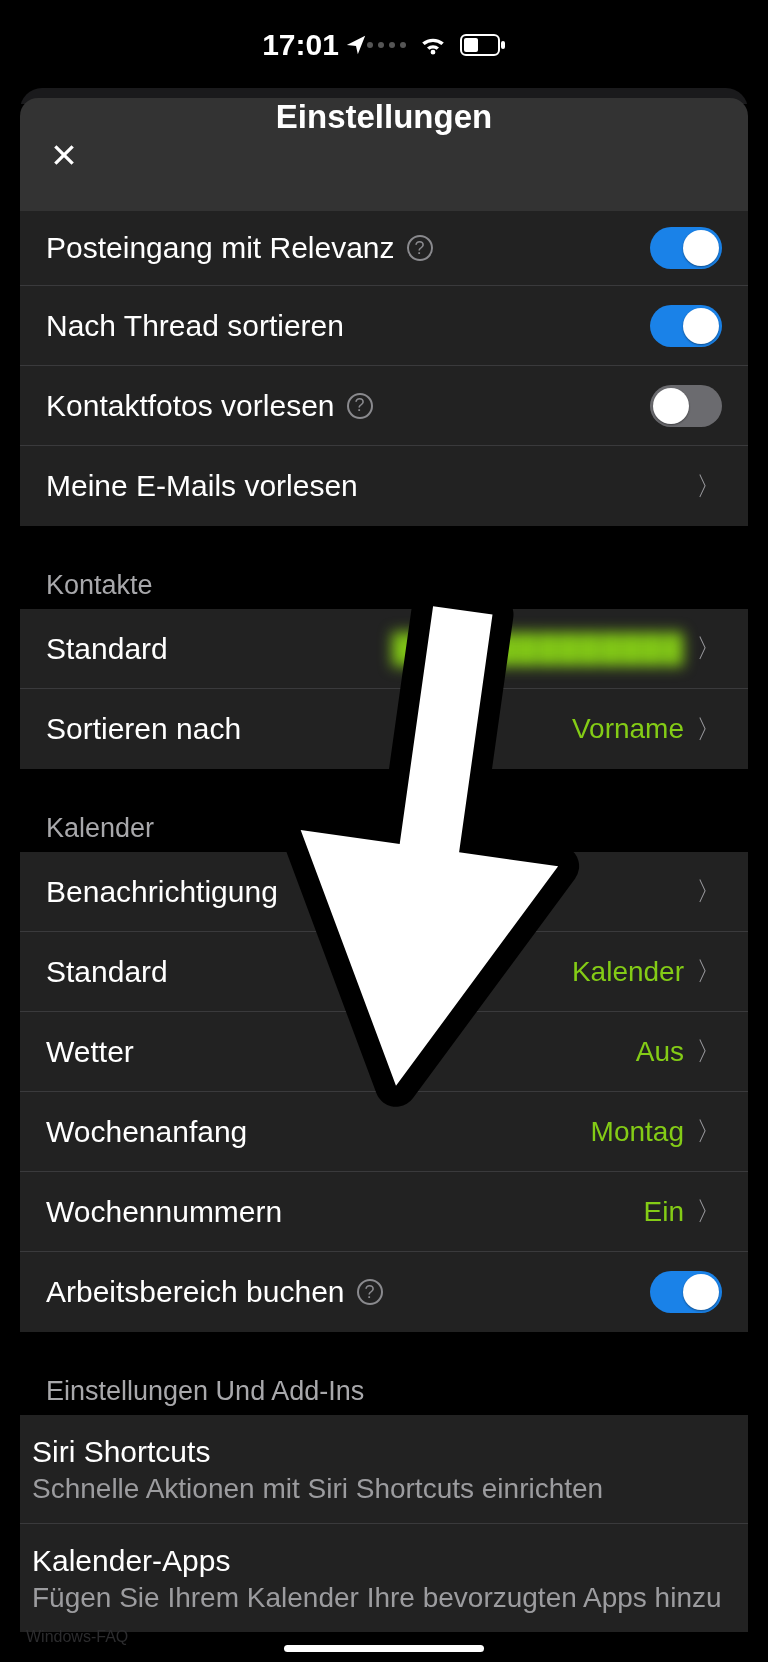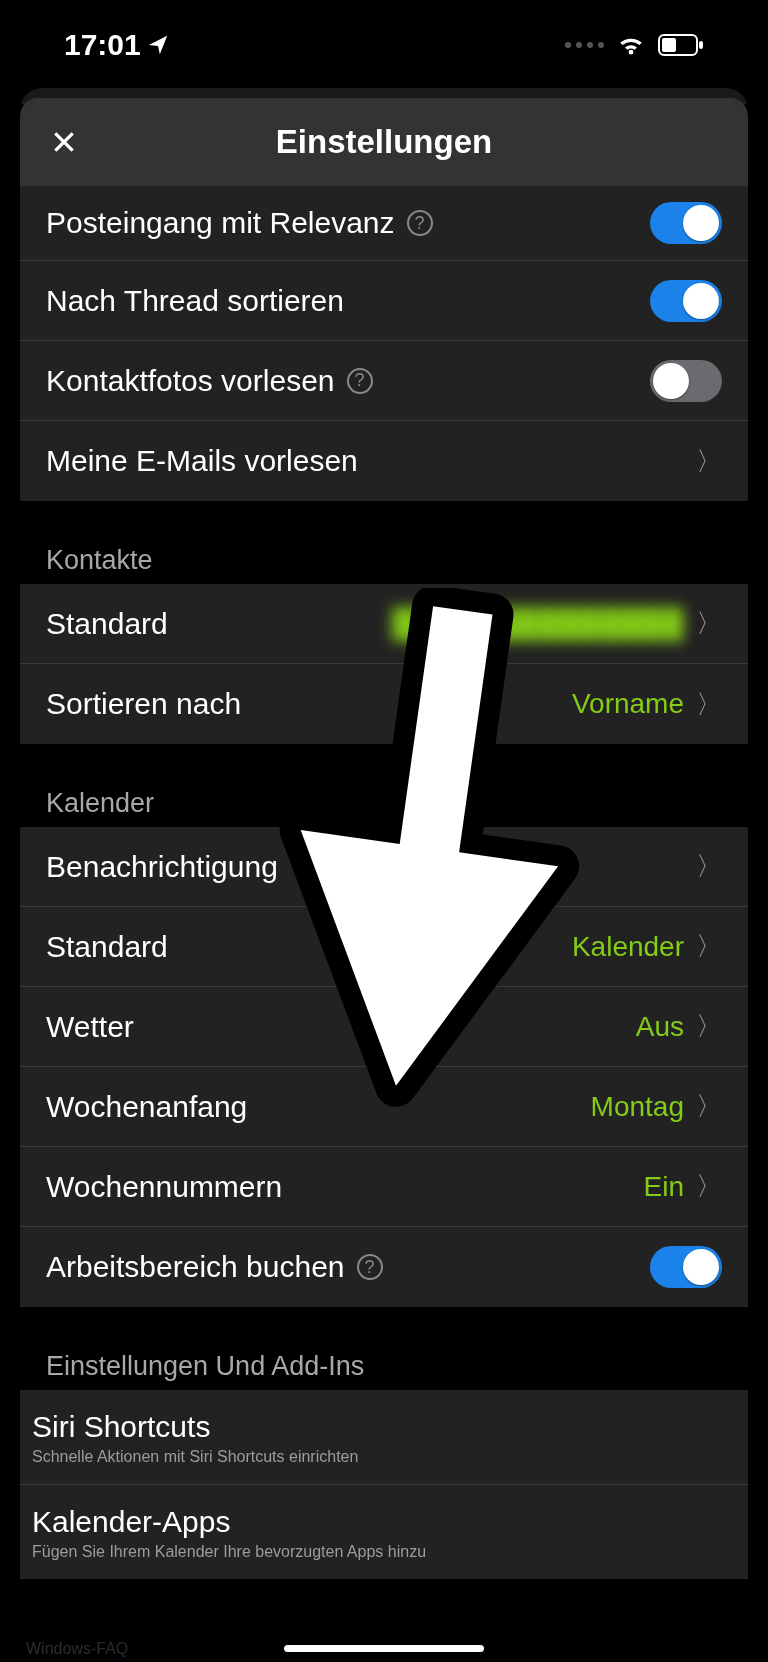--- a/index.html
+++ b/index.html
@@ -1,26 +1,26 @@
 <!DOCTYPE html>
 <html><head>
 <meta charset="utf-8">
 <style>
   * { box-sizing: border-box; margin: 0; padding: 0; }
   html, body { width: 768px; height: 1662px; background: #000; font-family: -apple-system, "Helvetica Neue", Arial, sans-serif; color: #fff; overflow: hidden; }
   .phone { width: 728px; margin: 0 auto; height: 100%; background: #000; position: relative; border-radius: 48px; }
   
-  .status-bar { display: flex; justify-content: space-between; align-items: center; padding: 28px 44px 18px 44px; font-size: 30px; font-weight: 600; }
+  .status-bar { display: flex; justify-content: center; align-items: center; padding: 28px 44px 18px 44px; font-size: 30px; font-weight: 600; }
   .status-left { display: flex; align-items: center; gap: 6px; }
   .status-right { display: flex; align-items: center; gap: 12px; }
   
   .sheet { position: relative; margin-top: 8px; background: #000; border-top-left-radius: 22px; border-top-right-radius: 22px; height: calc(100% - 96px); overflow: hidden; }
   .sheet-back { position:absolute; top:0; left:0; right:0; height: 16px; background: #2c2c2e; border-top-left-radius: 22px; border-top-right-radius: 22px; opacity: .6;}
   .sheet-inner { position: relative; top: 10px; background:#000; height: calc(100% - 10px); border-top-left-radius:22px; border-top-right-radius:22px;}
-  .sheet-header { height: 88px; display: flex; align-items: center; justify-content: center; position: relative; background: #333333; border-top-left-radius:18px; border-top-right-radius:18px;}
+  .sheet-header { height: 113px; display: flex; justify-content: center; position: relative; background: #333333; border-top-left-radius:18px; border-top-right-radius:18px;}
   .sheet-title { font-size: 33px; font-weight: 600; color:#fff; }
   .close-btn { position: absolute; left: 24px; top: 50%; transform: translateY(-50%); width: 40px; height: 40px; display:flex; align-items:center; justify-content:center; cursor:pointer;}
   .close-btn svg { width: 26px; height: 26px; stroke:#fff; stroke-width:3; }
   .content { height: calc(100% - 88px); overflow: hidden; }
   .section-list { background: #222222; }
   .section-header { padding: 44px 26px 8px 26px; font-size: 27px; color: #a8a8ab; background:#000;}
   .row { display: flex; align-items: center; justify-content: space-between; padding: 16px 26px; min-height: 80px; border-bottom: 1px solid #3a3a3c; cursor:pointer; }
   .row:last-child { border-bottom: none; }
   .row-label { font-size: 30px; color:#fff; display:flex; align-items:center; gap:12px;}
   .row-right { display:flex; align-items:center; gap:12px; }
@@ -28,30 +28,30 @@
   .chevron { color:#9a9a9e; font-size: 26px; }
   .help-icon { width: 26px; height: 26px; border: 2px solid #8a8a8e; border-radius: 50%; display:inline-flex; align-items:center; justify-content:center; font-size:18px; color:#8a8a8e;}
   
   .toggle { width: 72px; height: 42px; border-radius: 42px; position: relative; background: #6b6b6f; }
   .toggle.on { background: #1a82e8; }
   .toggle .knob { position: absolute; width: 36px; height: 36px; border-radius: 50%; background: #fff; top:3px; left:3px; transition: left .2s; box-shadow:0 1px 2px rgba(0,0,0,.4);}
   .toggle.on .knob { left: 33px; }
   
   .int-row { padding: 20px 26px 18px 12px; border-bottom:1px solid #3a3a3c; cursor:pointer;}
   .int-title { font-size: 30px; color:#fff; margin-bottom:4px; }
-  .int-sub { font-size: 16px; color:#9c9c9f; }
+  .int-sub { font-size: 28px; color:#9c9c9f; }
   
   .blurred { filter: blur(7px); letter-spacing:1px; }
   
   .arrow-overlay { position: absolute; left: 248px; top: 500px; width: 320px; height: 540px; pointer-events: none; z-index: 50;}
   .arrow-overlay svg { width:100%; height:100%; }
   
   .home-indicator { position:absolute; bottom:10px; left:50%; transform:translateX(-50%); width:200px; height:7px; background:#fff; border-radius:4px; }
   
-  .watermark { position:absolute; bottom:4px; left:6px; font-size:16px; color:#2c2c2e; }
+  .watermark { position:absolute; bottom:16px; left:6px; font-size:16px; color:#2c2c2e; }
   
   .svg-icon { display:block; }
   .dots { display:flex; gap:5px; opacity:.5;}
   .dots span{ width:6px; height:6px; background:#aaa; border-radius:50%;}
 </style>
 </head>
 <body>
 
 <div class="phone">
 

